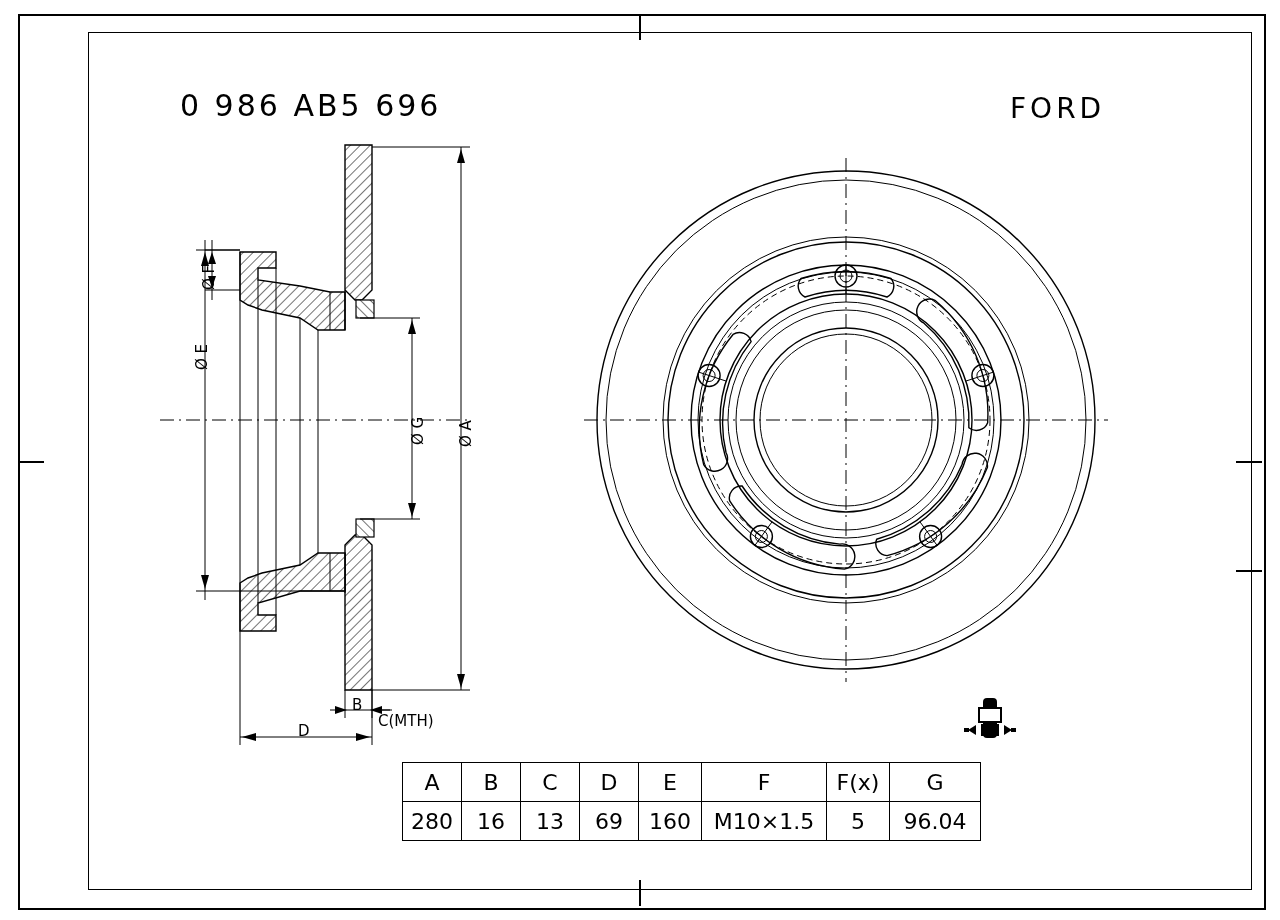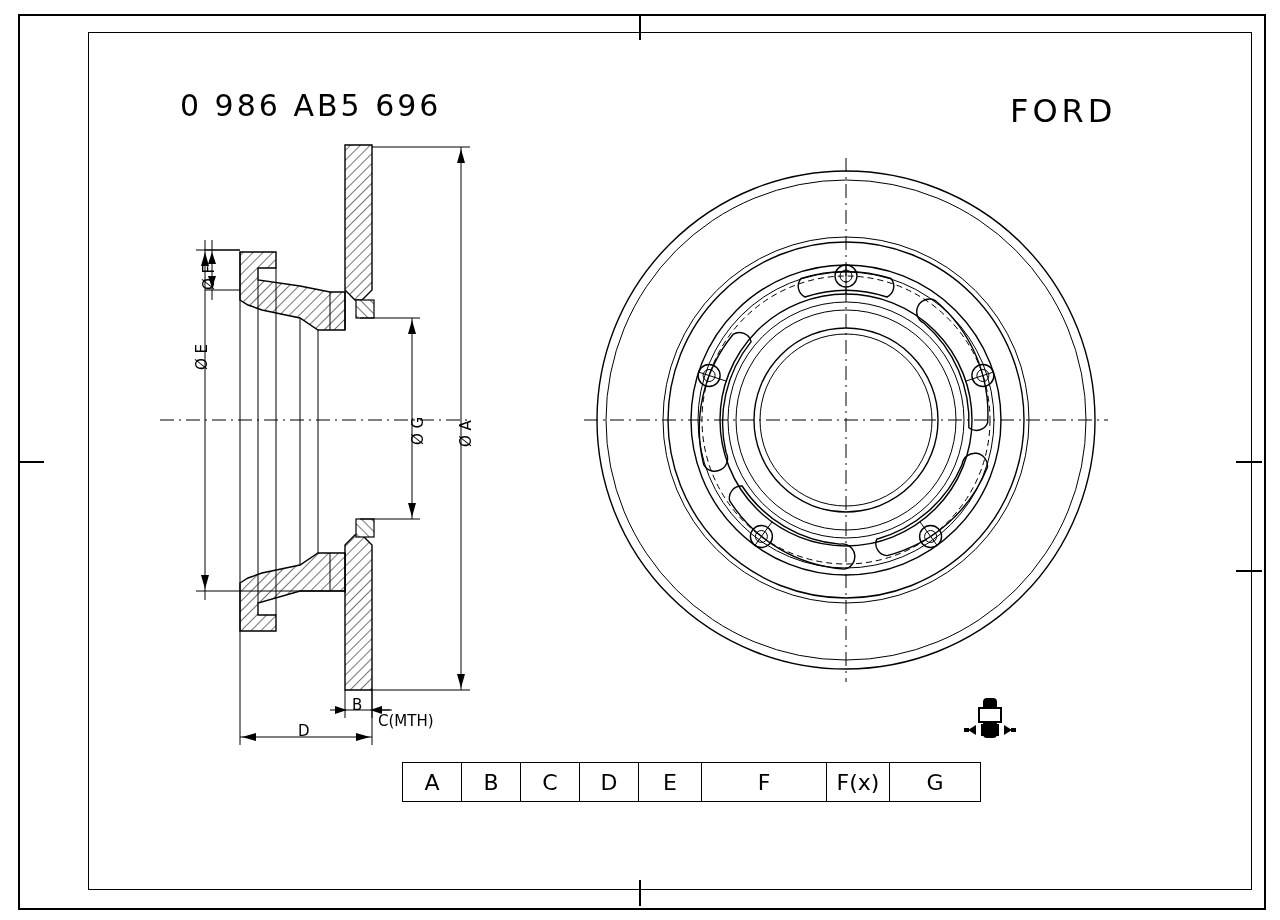--- a/index.html
+++ b/index.html
@@ -8,21 +8,21 @@
   .outer-frame{position:absolute;left:18px;top:14px;width:1244px;height:892px;border:2px solid #000;}
   .inner-frame{position:absolute;left:88px;top:32px;width:1162px;height:856px;border:1.5px solid #000;}
   .tick{position:absolute;background:#000;}
   .tick-top{left:639px;top:14px;width:2px;height:26px;}
   .tick-bottom{left:639px;top:880px;width:2px;height:26px;}
   .tick-left{left:18px;top:461px;width:26px;height:2px;}
   .tick-right{left:1236px;top:461px;width:26px;height:2px;}
   .tick-right2{left:1236px;top:570px;width:26px;height:2px;}
 
   .part-number{position:absolute;left:180px;top:88px;font-size:30px;letter-spacing:3px;font-family:"DejaVu Sans",sans-serif;}
-  .brand{position:absolute;left:1010px;top:92px;font-size:32px;letter-spacing:4px;}
+  .brand{position:absolute;left:1010px;top:92px;font-size:28px;letter-spacing:4px;}
 
   svg{position:absolute;left:0;top:0;}
   .ln{stroke:#000;fill:none;}
   .thin{stroke-width:1;}
   .med{stroke-width:1.4;}
   .dash{stroke-dasharray:14 5 2 5;stroke-width:1;}
   .dash2{stroke-dasharray:6 4;stroke-width:1;}
   .hatch{fill:url(#hatchpat);stroke:#000;stroke-width:1.4;}
 
   .lbl{position:absolute;font-size:15px;font-family:"DejaVu Sans",sans-serif;}
@@ -198,16 +198,26 @@
         <tr>
       <td style="width:58px">A</td>
       <td style="width:58px">B</td>
       <td style="width:58px">C</td>
       <td style="width:58px">D</td>
       <td style="width:62px">E</td>
       <td style="width:124px">F</td>
       <td style="width:62px">F(x)</td>
       <td style="width:90px">G</td>
     </tr>
+    <tr>
+      <td>280</td>
+      <td>16</td>
+      <td>13</td>
+      <td>69</td>
+      <td>160</td>
+      <td>M10×1.5</td>
+      <td>5</td>
+      <td>96.04</td>
+    </tr>
   </tbody>
     </table>
 
 </div>
 
 </body></html>

